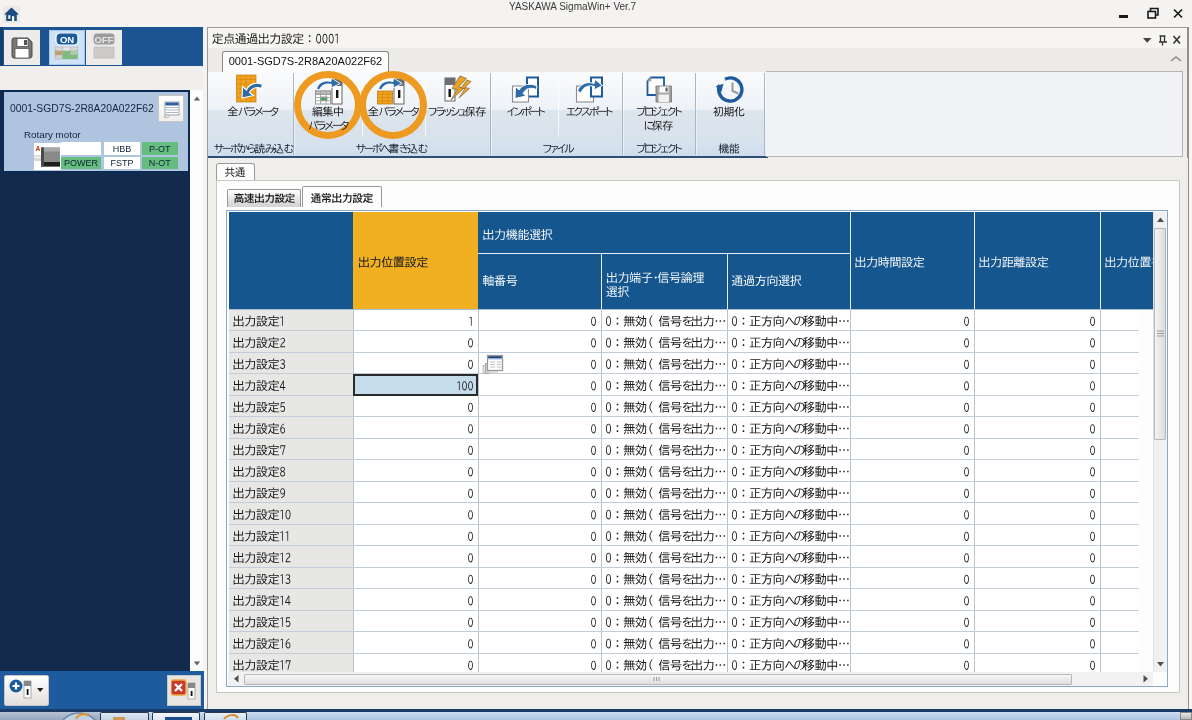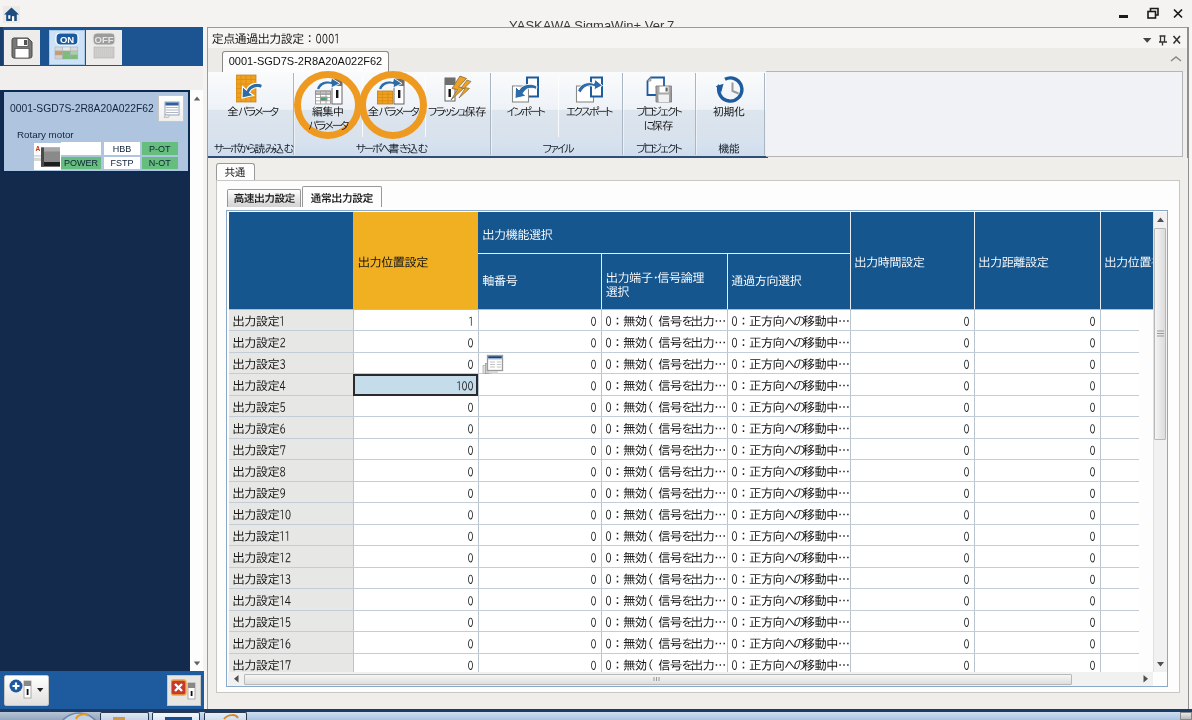--- a/index.html
+++ b/index.html
@@ -470,21 +470,21 @@
       </g>
     </defs>
   </svg>
 <div class="abs" style="left:0px;top:0px;width:1192px;height:720px;background:#f4f3f1"></div>
 <div class="abs" style="left:3px;top:6px;width:17px;height:17px;background:#eceae6"></div>
 <svg class="abs" style="left:4px;top:7px;" width="15" height="15" viewBox="0 0 15 15">
     <path d="M7.5 0.5 L15 7.5 L12.8 7.5 L12.8 14 L2.2 14 L2.2 7.5 L0 7.5 Z" fill="#1e4e80"></path>
 <rect x="4.3" y="8.2" width="2" height="3.6" fill="#fff"></rect>
 <rect x="8" y="9.2" width="2.2" height="4.8" fill="#fff"></rect>
   </svg>
-<div class="abs" style="left:509px;top:18px;font-size:13px;color:#3a3a3a;font-family:'Liberation Sans',sans-serif">YASKAWA SigmaWin+ Ver.7</div>
+<div class="abs" style="left:509px;top:1px;font-size:10px;color:#3a3a3a;font-family:'Liberation Sans',sans-serif">YASKAWA SigmaWin+ Ver.7</div>
 <svg class="abs" style="left:1108px;top:6px;" width="84" height="14" viewBox="0 0 84 14">
     <rect x="11" y="9" width="9" height="3" fill="#1a1a1a"></rect>
 <g stroke="#1a1a1a" stroke-width="1.6" fill="none">
       <rect x="40" y="5.5" width="7.5" height="6.5"></rect>
       <path d="M42.5 5 V2.5 H50 V9 H47.8"></path>
     </g>
 <path d="M66 3.5 L74 11.5 M74 3.5 L66 11.5" stroke="#1a1a1a" stroke-width="1.7" fill="none"></path>
   </svg>
 <div class="abs" style="left:0px;top:27px;width:203px;height:684px;background:#132a4c"></div>
 <div class="abs" style="left:0px;top:27px;width:203px;height:39px;background:#1c5391;border-left:3px solid #173f6e"></div>
@@ -798,21 +798,21 @@
 <div class="abs" style="left:100px;top:711.5px;width:49px;height:8.5px;background:linear-gradient(#dfe8f2,#c4d4e8);border:1px solid #2a3a50;border-bottom:none;border-radius:2px 2px 0 0"></div>
 <div class="abs" style="left:113px;top:717px;width:12px;height:3px;background:#cc9a50"></div>
 <div class="abs" style="left:152px;top:711.5px;width:48px;height:8.5px;background:linear-gradient(#f4f8fc,#dce8f4);border:1px solid #2a3a50;border-bottom:none;border-radius:2px 2px 0 0"></div>
 <div class="abs" style="left:165px;top:716.5px;width:27px;height:3.5px;background:#1c4c8c"></div>
 <div class="abs" style="left:204px;top:711.5px;width:43px;height:8.5px;background:linear-gradient(#e8eff8,#cfdeef);border:1px solid #2a3a50;border-bottom:none;border-radius:2px 2px 0 0"></div>
 <svg class="abs" style="left:222px;top:713px;" width="18" height="7" viewBox="0 0 18 7">
     <path d="M2 6 C6 1 14 1 16 5" stroke="#d88a28" stroke-width="2" fill="none"></path>
   </svg>
 <div class="abs" style="left:1180px;top:712px;width:12px;height:8px;background:linear-gradient(#e8e8e8,#b8b8b8);border:1px solid #888"></div>
 <div class="abs" style="left:10px;top:103px;font:10.3px 'Liberation Sans';color:#13233e;z-index:5">0001-SGD7S-2R8A20A022F62</div>
-<div class="abs" style="left:17px;top:128.5px;font:9.8px 'Liberation Sans';color:#13233e;z-index:5">Rotary motor</div>
+<div class="abs" style="left:24px;top:128.5px;font:9.8px 'Liberation Sans';color:#13233e;z-index:5">Rotary motor</div>
 <svg class="ovl" width="1192" height="720" viewBox="0 0 1192 720">
     <use href="#t0" fill="#1a1a1a" transform="translate(212.0,43.0) scale(0.01150,-0.01150)"></use>
     <use href="#t1" fill="#1a1a1a" transform="translate(227.6,115.5) scale(0.01050,-0.01050)"></use>
     <use href="#t2" fill="#1a1a1a" transform="translate(312.2,115.5) scale(0.01050,-0.01050)"></use>
     <use href="#t3" fill="#1a1a1a" transform="translate(308.3,129.5) scale(0.01050,-0.01050)"></use>
     <use href="#t1" fill="#1a1a1a" transform="translate(368.1,115.5) scale(0.01050,-0.01050)"></use>
     <use href="#t4" fill="#1a1a1a" transform="translate(428.0,115.5) scale(0.01050,-0.01050)"></use>
     <use href="#t5" fill="#1a1a1a" transform="translate(507.0,115.5) scale(0.01050,-0.01050)"></use>
     <use href="#t6" fill="#1a1a1a" transform="translate(566.4,115.5) scale(0.01050,-0.01050)"></use>
     <use href="#t7" fill="#1a1a1a" transform="translate(636.0,115.5) scale(0.01050,-0.01050)"></use>

